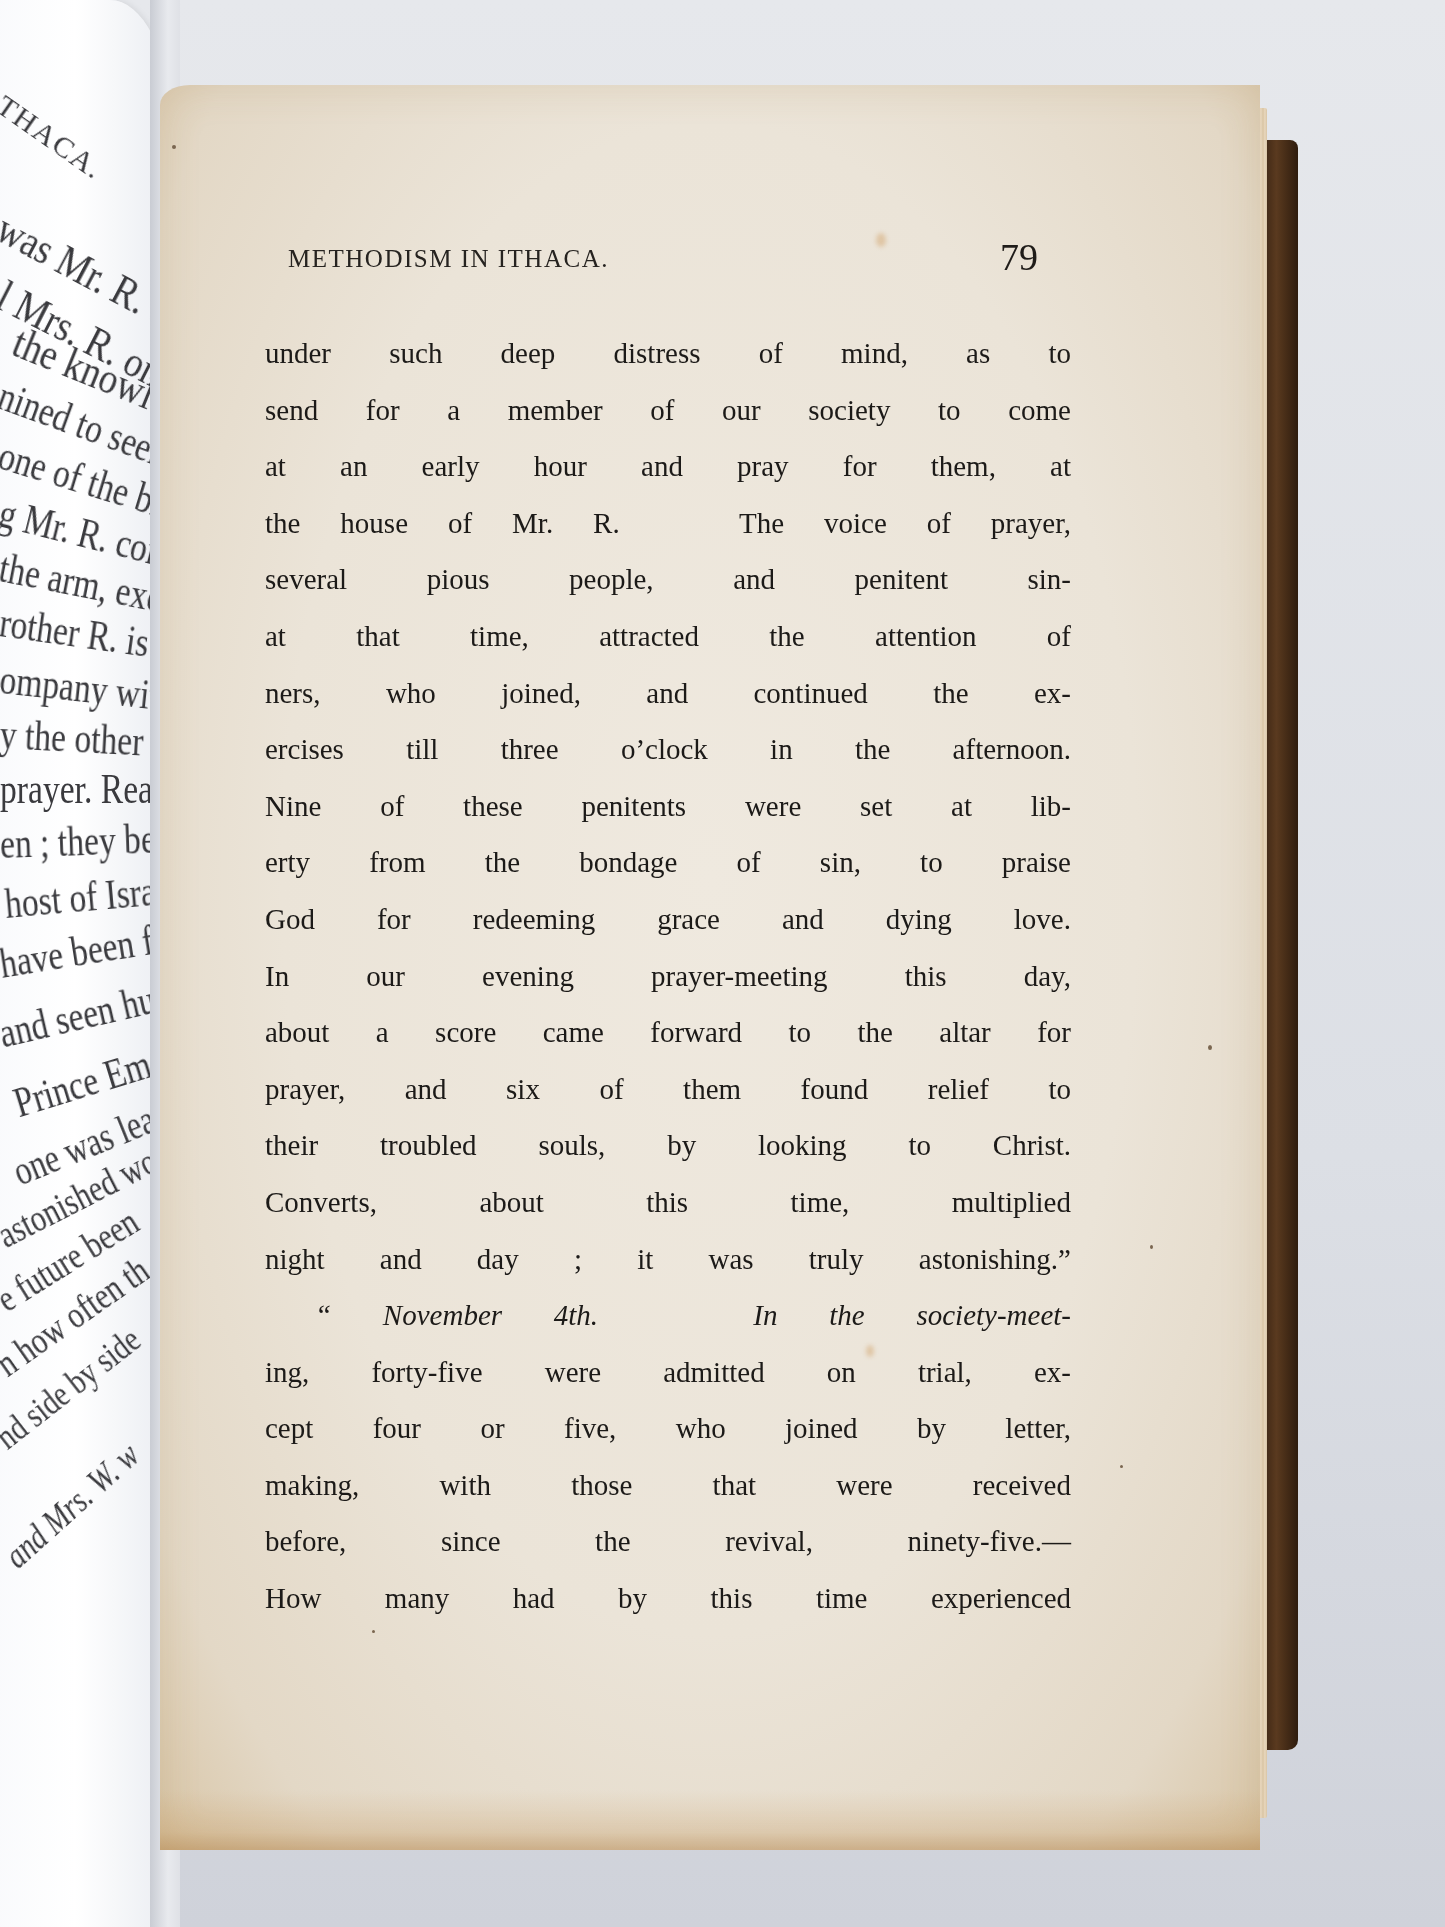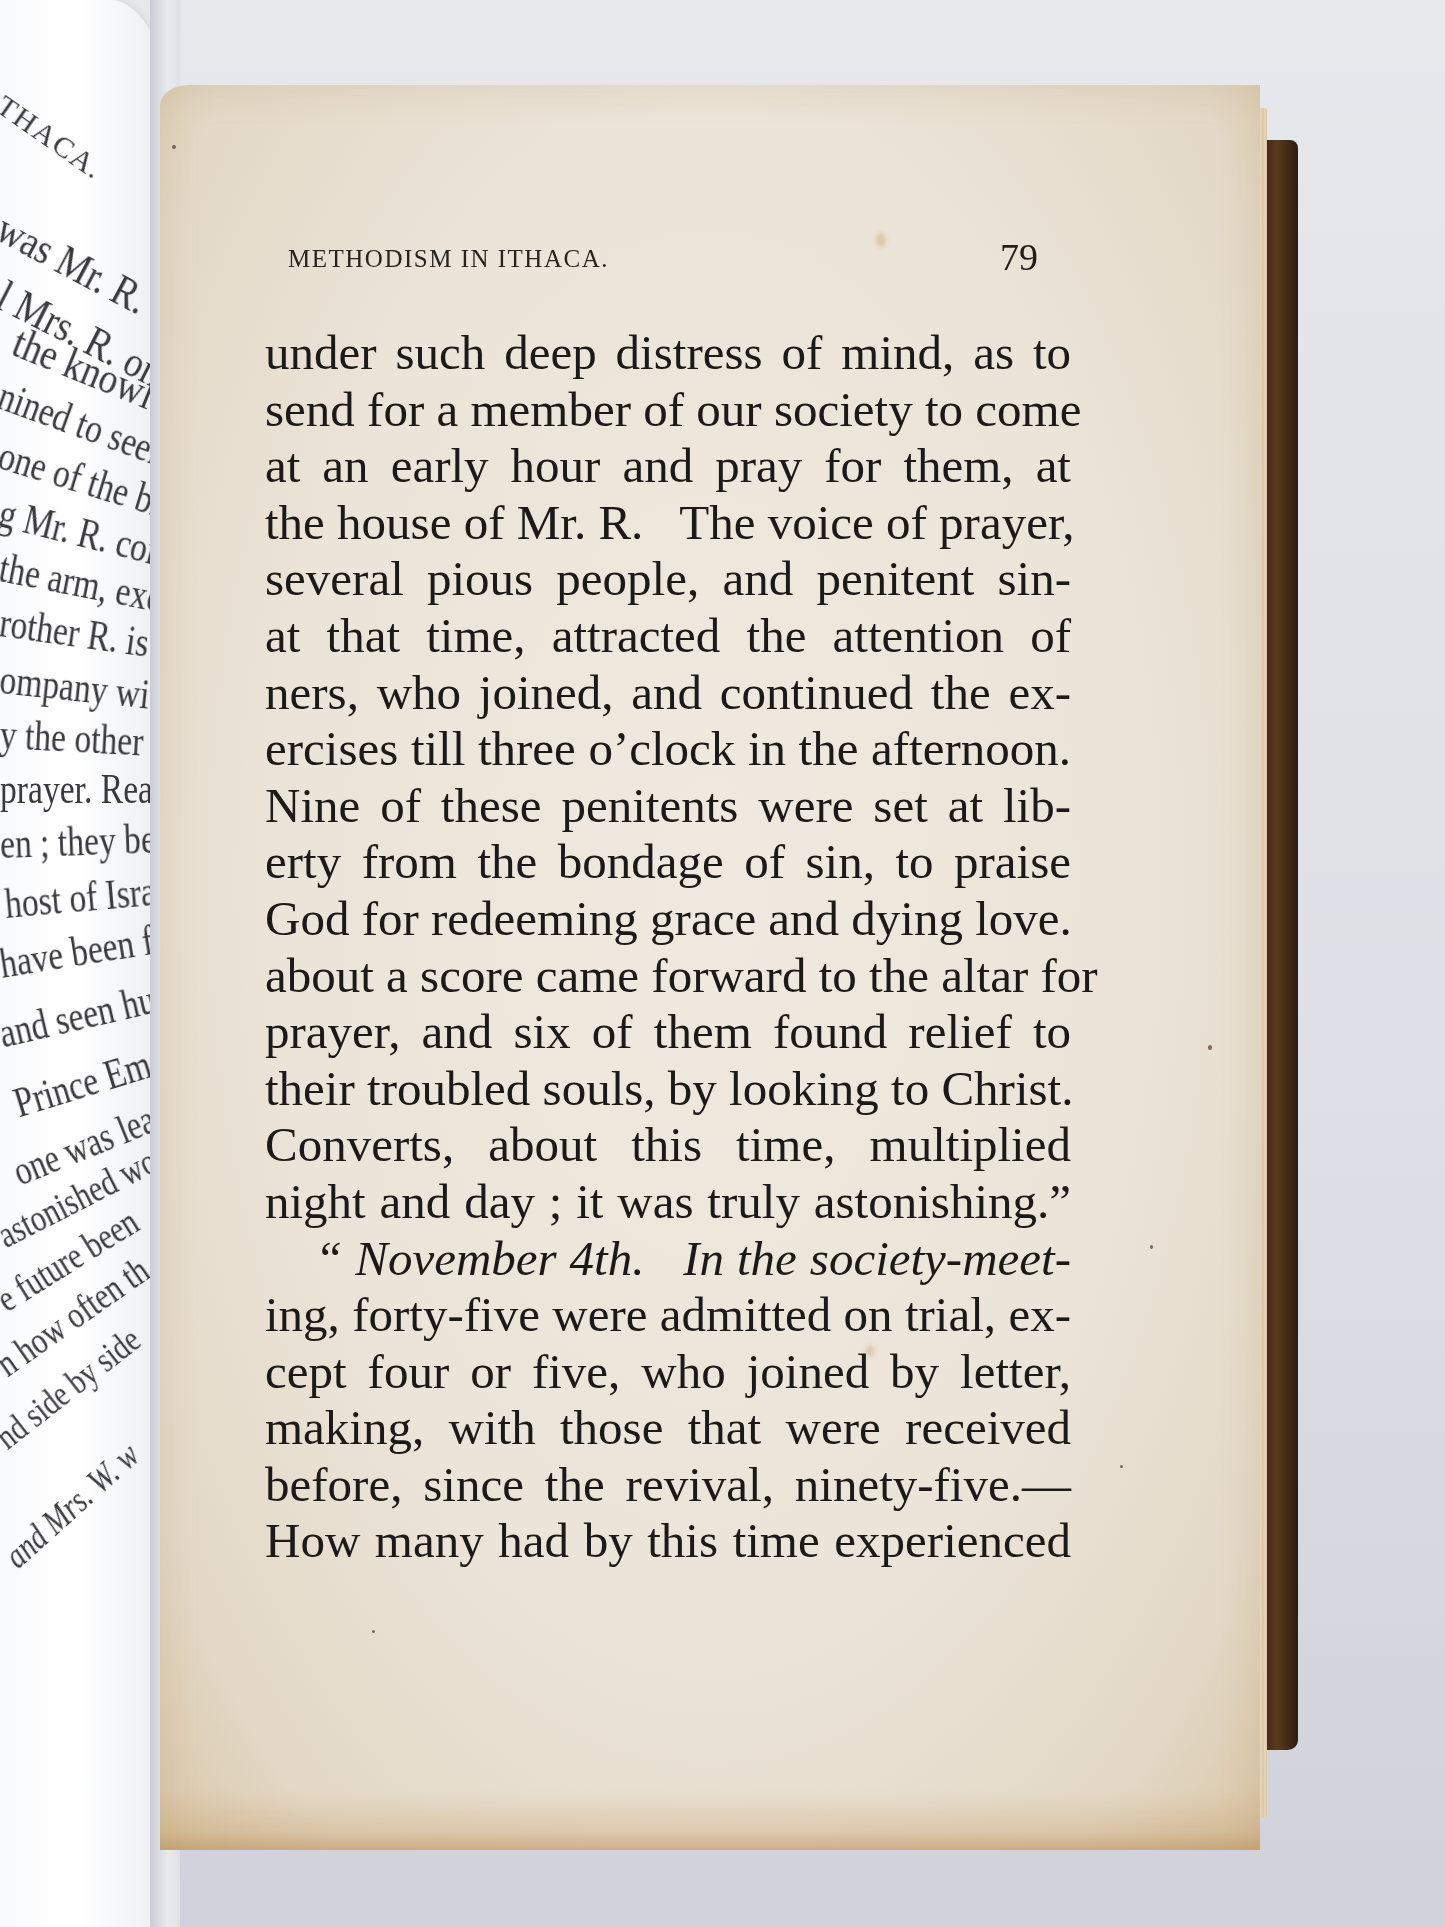--- a/index.html
+++ b/index.html
@@ -58,21 +58,21 @@
       position: absolute; left: 288px; top: 245px;
       font-family: "Liberation Serif", serif; font-size: 25px; letter-spacing: 1.5px;
       color: #262320;
     }
     .page-number {
       position: absolute; left: 1000px; top: 235px;
       font-family: "Liberation Serif", serif; font-size: 38px; color: #1f1c19;
     }
     .body-text {
       position: absolute; left: 265px; top: 325px; width: 806px;
-      font-family: "Liberation Serif", serif; font-size: 49px; line-height: 56.6px;
+      font-family: "Liberation Serif", serif; font-size: 29px; line-height: 56.6px;
       color: #1c1a18;
     }
     .line {
       display: block; white-space: nowrap;
       text-align: justify; text-align-last: justify;
     }
     .line.last-line { text-align-last: justify; }
     .line.indent { padding-left: 50px; font-style: italic; }
     .speck { position: absolute; border-radius: 50%; background: #7a6650; }
     .stain { position: absolute; border-radius: 50%; background: rgba(200,140,70,0.35); filter: blur(2px); }
@@ -131,20 +131,21 @@
   <span class="line">send for a member of our society to come</span>
   <span class="line">at an early hour and pray for them, at</span>
   <span class="line" style="white-space:pre;">the house of Mr. R.   The voice of prayer,</span>
   <span class="line">several pious people, and penitent sin-</span>
   <span class="line">at that time, attracted the attention of</span>
   <span class="line">ners, who joined, and continued the ex-</span>
   <span class="line">ercises till three o’clock in the afternoon.</span>
   <span class="line">Nine of these penitents were set at lib-</span>
   <span class="line">erty from the bondage of sin, to praise</span>
   <span class="line">God for redeeming grace and dying love.</span>
+  <span class="line">In our evening prayer-meeting this day,</span>
   <span class="line">about a score came forward to the altar for</span>
   <span class="line">prayer, and six of them found relief to</span>
   <span class="line">their troubled souls, by looking to Christ.</span>
   <span class="line">Converts, about this time, multiplied</span>
   <span class="line">night and day ;  it was truly astonishing.”</span>
   <span class="line indent" style="white-space:pre;">“ November 4th.   In the society-meet-</span>
   <span class="line">ing, forty-five were admitted on trial, ex-</span>
   <span class="line">cept four or five, who joined by letter,</span>
   <span class="line">making, with those that were received</span>
   <span class="line">before, since the revival, ninety-five.—</span>

